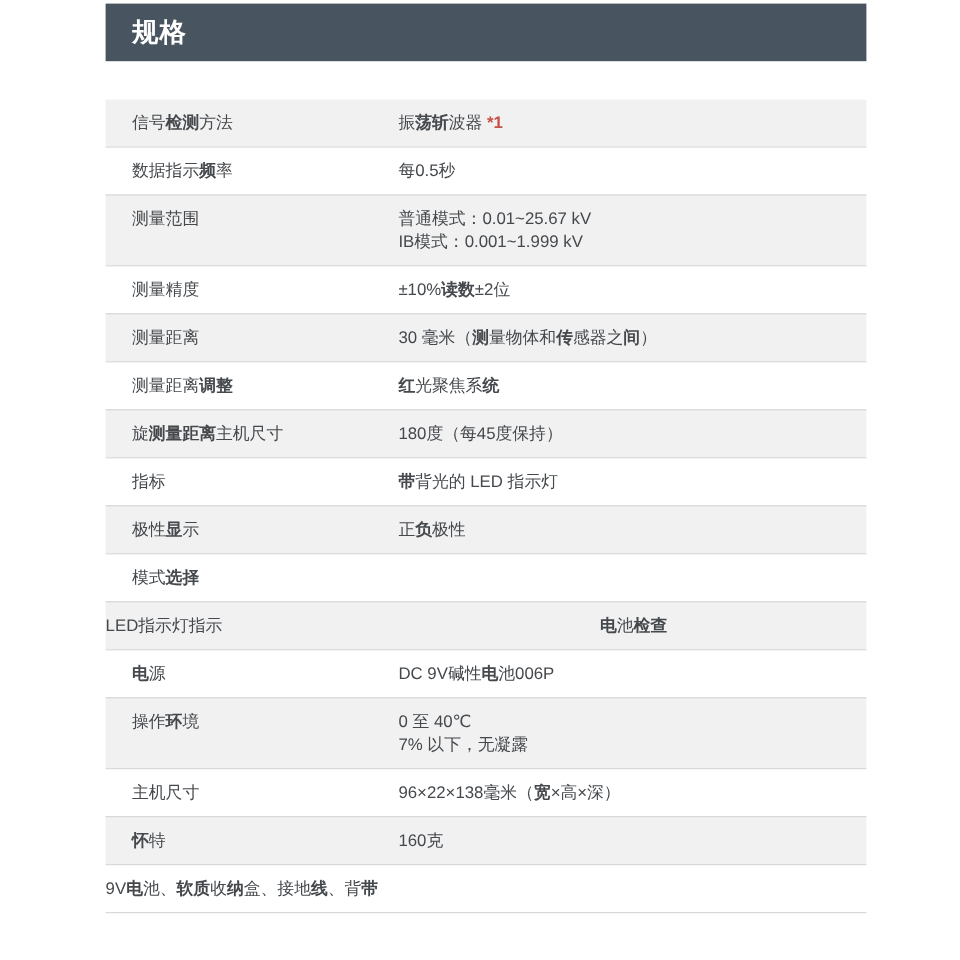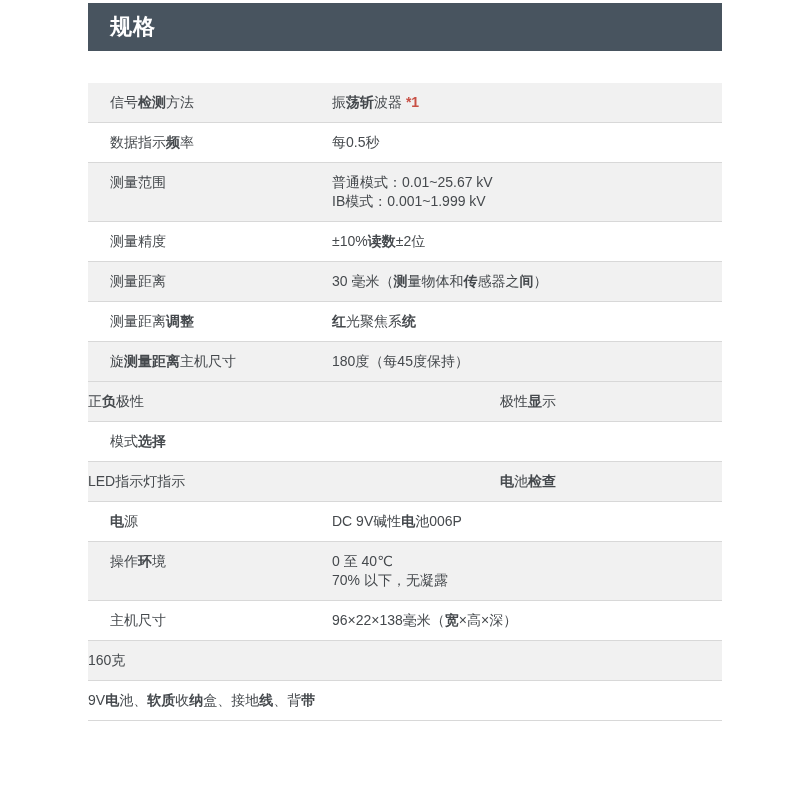--- a/index.html
+++ b/index.html
@@ -67,55 +67,62 @@
         <div class="cell value-cell">
           <div class="line"><span class="b">红</span><span>光聚焦系</span><span class="b">统</span></div>
         </div>
       </div>
       <div class="row shaded">
         <div class="cell label-cell"><span>旋</span><span class="b">测量距离</span><span>主机尺寸</span></div>
         <div class="cell value-cell">
           <div class="line"><span>180度（每45度保持）</span></div>
         </div>
       </div>
+      <div class="row">
+        <div class="cell label-cell"><span>指标</span></div>
+        <div class="cell value-cell">
+          <div class="line"><span class="b">带</span><span>背光的 LED 指示灯</span></div>
+        </div>
+      </div>
       <div class="row shaded">
+        <div class="cell label-cell"><span>极性</span><span class="b">显</span><span>示</span></div>
         <div class="cell value-cell">
           <div class="line"><span>正</span><span class="b">负</span><span>极性</span></div>
         </div>
-        <div class="cell label-cell"><span>极性</span><span class="b">显</span><span>示</span></div>
       </div>
       <div class="row">
         <div class="cell label-cell"><span>模式</span><span class="b">选择</span></div>
       </div>
       <div class="row shaded">
         <div class="cell value-cell">
           <div class="line"><span>LED指示灯指示</span></div>
         </div>
         <div class="cell label-cell"><span class="b">电</span><span>池</span><span class="b">检查</span></div>
       </div>
       <div class="row">
         <div class="cell label-cell"><span class="b">电</span><span>源</span></div>
         <div class="cell value-cell">
           <div class="line"><span>DC 9V碱性</span><span class="b">电</span><span>池006P</span></div>
         </div>
       </div>
       <div class="row shaded">
         <div class="cell label-cell"><span>操作</span><span class="b">环</span><span>境</span></div>
         <div class="cell value-cell">
           <div class="line"><span>0 至 40℃</span></div>
-          <div class="line"><span>70% 以下，无凝露</span></div>
+          <div class="line"><span>7% 以下，无凝露</span></div>
         </div>
       </div>
       <div class="row">
         <div class="cell label-cell"><span>主机尺寸</span></div>
         <div class="cell value-cell">
           <div class="line"><span>96×22×138毫米（</span><span class="b">宽</span><span>×高×深）</span></div>
         </div>
       </div>
       <div class="row shaded">
+        <div class="cell label-cell"><span class="b">怀</span><span>特</span></div>
         <div class="cell value-cell">
           <div class="line"><span>160克</span></div>
         </div>
       </div>
       <div class="row">
         <div class="cell value-cell">
           <div class="line"><span>9V</span><span class="b">电</span><span>池、</span><span class="b">软质</span><span>收</span><span class="b">纳</span><span>盒、接地</span><span class="b">线</span><span>、背</span><span class="b">带</span></div>
         </div>
       </div>
     </div>

